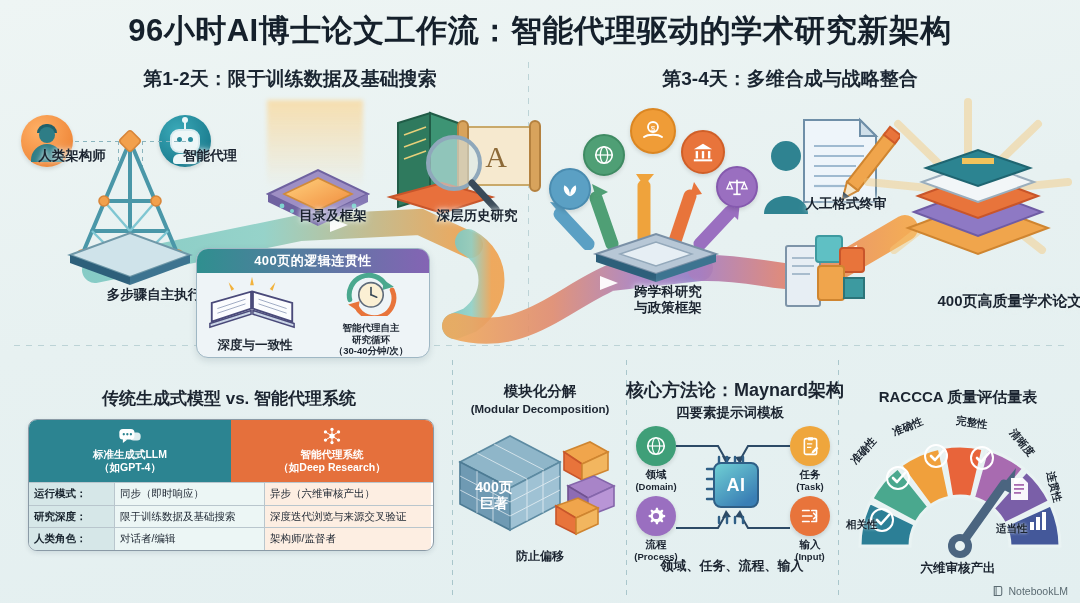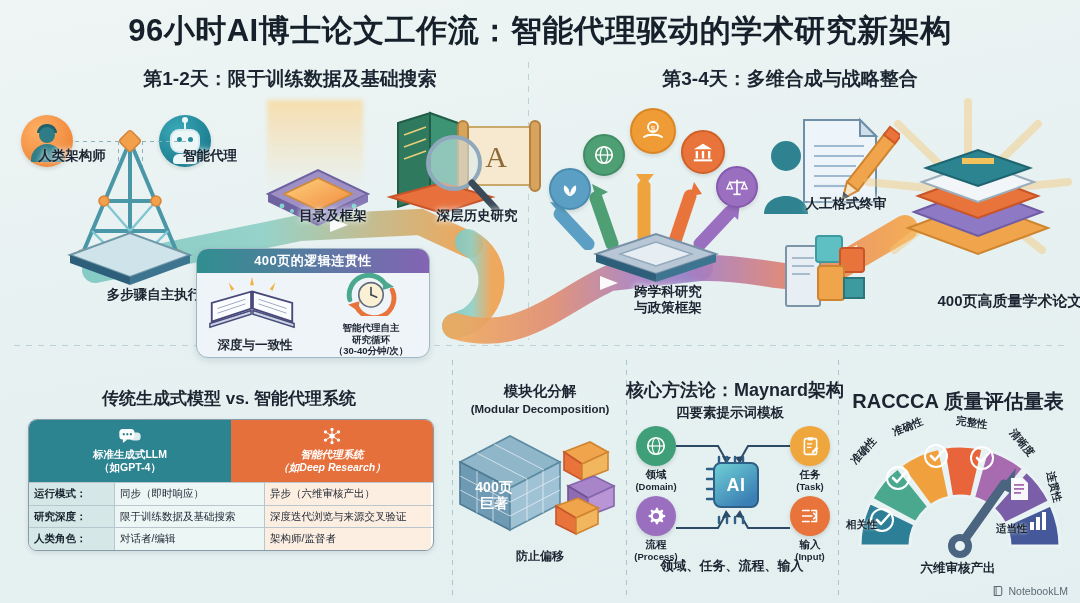--- a/index.html
+++ b/index.html
@@ -144,21 +144,21 @@
 
   
   #compare-title{top:387px;left:14px;width:430px;font-size:17px;font-weight:bold;text-align:center;}
   #compare-table{top:419px;left:28px;width:404px;
      border:1.5px solid #8a9aa6;border-radius:9px;overflow:hidden;
      box-shadow:0 2px 5px rgba(30,60,80,.12);background:#fff;}
   #compare-head{display:flex;height:62px;}
   .chead{flex:1;display:flex;flex-direction:column;align-items:center;justify-content:center;
      color:#fff;font-size:10.5px;font-weight:bold;line-height:1.25;text-align:center;padding:2px 3px;box-sizing:border-box;}
   #chead-left{background:#2c8491;}
-  #chead-right{background:#e5703c;font-style:italic;}
+  #chead-right{background:#e5703c;}
   .chead .cicon{margin-bottom:3px;height:17px;display:flex;align-items:center;justify-content:center;}
   .crow{display:flex;border-top:1px solid #b9c6cd;}
   .ccell{padding:4px 5px;font-size:10.5px;line-height:1.3;box-sizing:border-box;}
   .ccell.k{width:86px;background:#d6e7e8;font-weight:bold;border-right:1px solid #b9c6cd;color:#16222c;}
   .ccell.a{width:150px;background:#ecf6f5;border-right:1px solid #b9c6cd;}
   .ccell.b{width:166px;background:#fdeee2;}
 
   
   #mod-title{top:383px;left:452px;width:176px;text-align:center;font-size:14.5px;font-weight:bold;line-height:1.2;}
   #mod-sub{top:403px;left:446px;width:188px;text-align:center;font-size:11.5px;font-weight:bold;}
@@ -174,21 +174,21 @@
   .fe-circle{position:absolute;width:40px;height:40px;border-radius:50%;display:flex;align-items:center;justify-content:center;
      box-shadow:0 2px 4px rgba(0,0,0,.13);}
   .fe-label{position:absolute;text-align:center;font-size:10.5px;font-weight:bold;line-height:1.2;width:72px;}
   .fe-label .en{font-size:9.5px;font-weight:bold;}
 
   #ai-chip{position:absolute;left:83px;top:38px;width:46px;height:46px;border-radius:8px;
      background:linear-gradient(145deg,#6fcfd4,#3a7fb5 85%);border:2px solid #2f5f86;box-sizing:border-box;
      display:flex;align-items:center;justify-content:center;color:#fff;font-size:18px;font-weight:bold;letter-spacing:.5px;}
 
   
-  #raccca-title{top:388px;left:838px;width:240px;text-align:center;font-size:20px;font-weight:bold;}
+  #raccca-title{top:388px;left:838px;width:240px;text-align:center;font-size:15px;font-weight:bold;}
   #gauge{top:418px;left:848px;width:224px;height:148px;}
   #gauge-cap{top:560px;left:838px;width:240px;text-align:center;font-size:12.5px;font-weight:bold;}
   .g-label{position:absolute;font-size:10.5px;font-weight:bold;color:#1b2430;white-space:nowrap;
      text-shadow:0 0 3px rgba(233,243,243,.95);}
 
   
   #watermark{bottom:6px;right:12px;font-size:10.5px;color:#5b6b72;display:flex;align-items:center;gap:4px;}
 </style>
 </head>
 <body>

